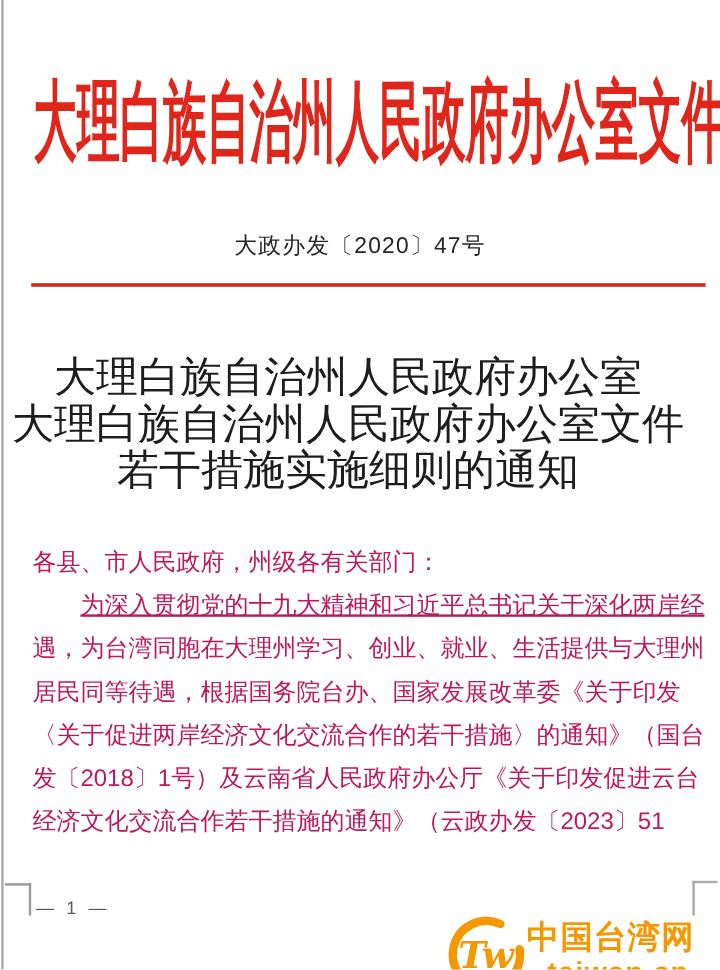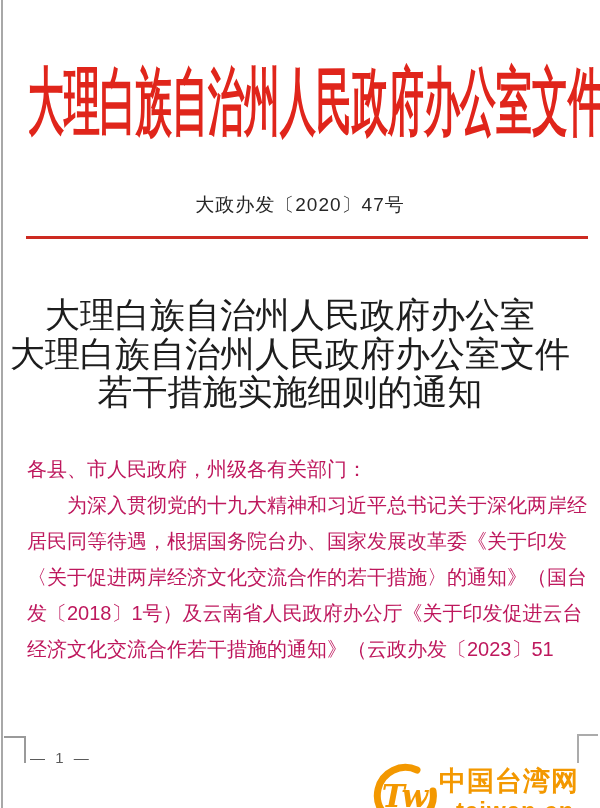--- a/index.html
+++ b/index.html
@@ -44,21 +44,21 @@
     text-align:center;
     font-size:35px; line-height:38.5px;
     color:#1d1d1d; font-weight:400;
   }
   .doc-title div { white-space:nowrap; }
   .body-block {
     position:absolute; top:451px; left:27px; width:556px;
     font-size:20px; line-height:36px; color:#be185d;
   }
   .body-block div { white-space:nowrap; }
-  .paragraph div:first-child { text-indent:40px; }
+  .paragraph div:first-child { text-indent:40px;text-decoration:underline; }
   .page-number {
     position:absolute; left:30px; top:749px;
     font-size:15px; color:#5a5a5a; letter-spacing:3px;
     white-space:nowrap;
   }
   .crop-mark-bl {
     position:absolute; left:4px; top:736px; width:22px; height:27px;
     border-top:2px solid #9a9a9a; border-right:2px solid #9a9a9a;
   }
   .crop-mark-br {
@@ -95,20 +95,21 @@
 <div class="doc-title">
     <div>大理白族自治州人民政府办公室</div>
     <div>大理白族自治州人民政府办公室文件</div>
     <div>若干措施实施细则的通知</div>
   </div>
 
 <div class="body-block">
   <div>各县、市人民政府，州级各有关部门：</div>
   <div class="paragraph">
       <div>为深入贯彻党的十九大精神和习近平总书记关于深化两岸经</div>
+      <div>遇，为台湾同胞在大理州学习、创业、就业、生活提供与大理州</div>
       <div>居民同等待遇，根据国务院台办、国家发展改革委《关于印发</div>
       <div>〈关于促进两岸经济文化交流合作的若干措施〉的通知》（国台</div>
       <div>发〔2018〕1号）及云南省人民政府办公厅《关于印发促进云台</div>
       <div>经济文化交流合作若干措施的通知》（云政办发〔2023〕51</div>
     </div>
 </div>
 
 <div class="page-number">— 1 —</div>
 
 <div class="crop-mark-bl"></div>

